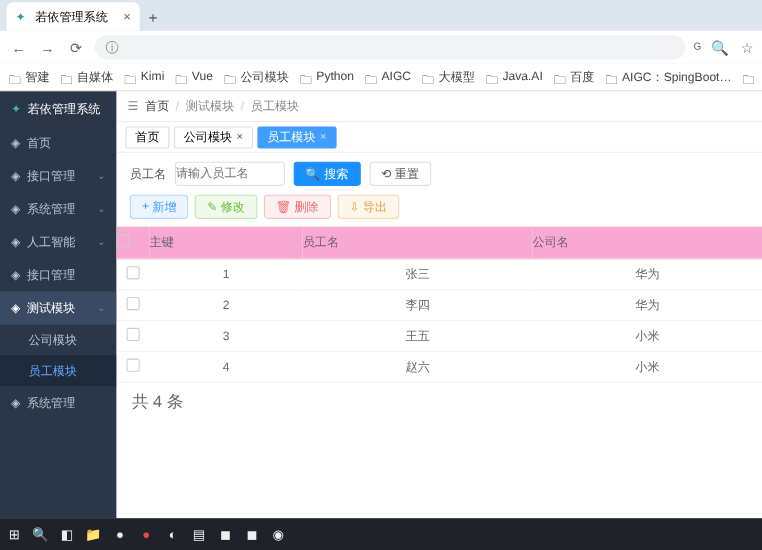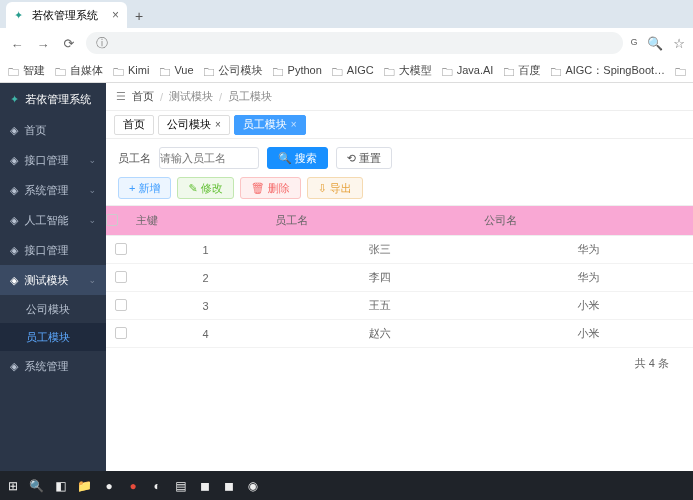--- a/index.html
+++ b/index.html
@@ -44,21 +44,21 @@
 .btn.plain{background:#fff;border-color:#dcdfe6;color:#555}
 .actions{padding:0 12px 6px;display:flex;gap:6px}
 .btn.add{background:#ecf5ff;color:#409eff;border-color:#b3d8ff}
 .btn.edit{background:#f0f9eb;color:#67c23a;border-color:#c2e7b0}
 .btn.del{background:#fef0f0;color:#f56c6c;border-color:#fbc4c4}
 .btn.exp{background:#fdf6ec;color:#e6a23c;border-color:#f5dab1}
 .table{width:100%;border-collapse:collapse;font-size:11px}
 .table th{height:30px;background:#f9a8d4;color:#666;font-weight:400;border-top:1px solid #eee;border-bottom:1px solid #eee;text-align:left}
 .table td{height:28px;text-align:center;color:#666;border-bottom:1px solid #f2f2f2}
 .cb{width:12px;height:12px;border:1px solid #ccc;border-radius:2px;display:inline-block}
-.pager{padding:8px 24px;text-align:right;font-size:11px;color:#666}
+.pager{padding:8px 14px;text-align:left;font-size:15px;color:#666}
 .taskbar{height:29px;background:#1f2329;display:flex;align-items:center;padding:0 4px;gap:6px}
 .tb-icon{width:18px;height:18px;display:flex;align-items:center;justify-content:center;color:#eee;font-size:12px}
 .tb-red{color:#e74c3c}
 </style>
 </head>
 <body>
 
 <div class="chrome">
   <div class="tabbar">
     <div class="tab">

